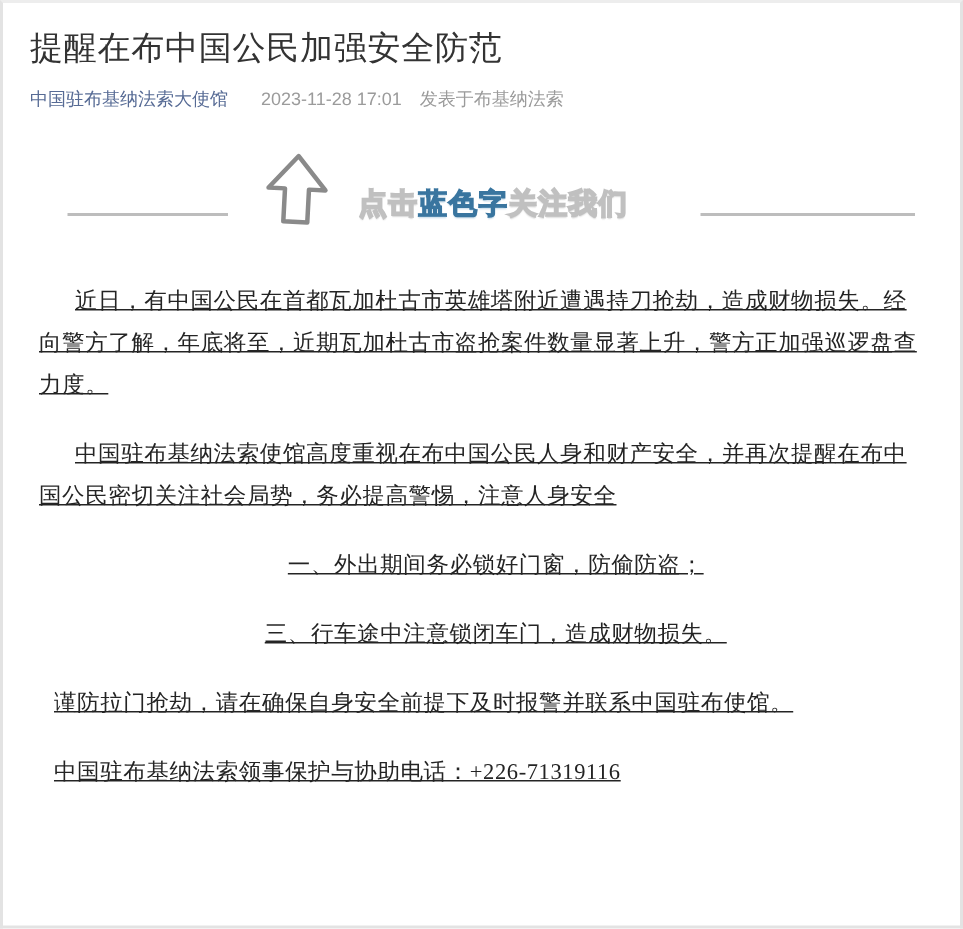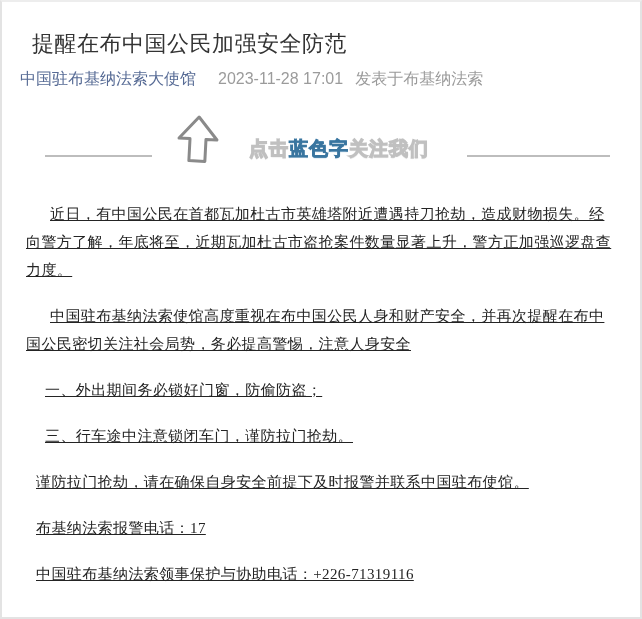--- a/index.html
+++ b/index.html
@@ -10,42 +10,42 @@
     background: #ffffff;
     border: 2px solid #e3e3e3;
     border-top-color: #ededed;
     overflow: hidden;
     font-family: "Liberation Sans", sans-serif;
   }
 
   
   .header { padding: 16px 20px 0 18px; }
   .title {
-    margin: 12px;
+    margin: 0;
     font-size: 22px;
     font-weight: 500;
     color: #333333;
     letter-spacing: 0.5px;
     line-height: 28px;
     font-family: "Liberation Sans", sans-serif;
   }
-  .byline { margin-top: 11px; font-size: 16px; line-height: 18px; }
+  .byline { margin-top: 11px; font-size: 12px; line-height: 18px; }
   .byline .account { color: #576b95; margin-right: 22px; cursor: pointer; }
   .byline .date { color: #9b9b9b; margin-right: 12px; }
   .byline .location { color: #9b9b9b; }
 
   
   .banner { position: relative; height: 66px; margin-top: 24px; }
   .hline { position: absolute; height: 2px; background: #bdbdbd; top: 43px; }
   .hline.left  { left: 43px;  width: 107px; }
   .hline.right { left: 465px; width: 143px; }
   .arrow-wrap { position: absolute; left: 174px; top: 2px; width: 44px; height: 50px; transform: rotate(3deg); }
   .banner-text {
     position: absolute;
-    left: 247px;
+    left: 237px;
     top: 24px;
     font-size: 19px;
     font-weight: 700;
     letter-spacing: 1px;
     white-space: nowrap;
     font-family: "Liberation Sans", sans-serif;
   }
   .banner-text .outlined {
     color: #f4f4f4;
     -webkit-text-stroke: 1.2px #c0c0c0;
@@ -61,21 +61,21 @@
   .article {
     padding: 22px 24px 0 24px;
     font-family: "Liberation Serif", "DejaVu Serif", serif;
     font-size: 15px;
     line-height: 28px;
     color: #242424;
     letter-spacing: 0.4px;
   }
   .article p { margin: 0 0 18px 0; text-decoration: underline; }
   .p-indent { text-indent: 24px; }
-  .p-advice { padding-left: 19px; }
+  .p-advice { padding-left: 19px; text-align: center; }
   .p-tail   { padding-left: 10px; }
 </style>
 </head>
 <body>
 
 <div class="header">
   <h1 class="title">提醒在布中国公民加强安全防范</h1>
   <div class="byline">
     <span class="account">中国驻布基纳法索大使馆</span><span class="date">2023-11-28 17:01</span><span class="location">发表于布基纳法索</span>
   </div>
@@ -89,17 +89,16 @@
     </svg>
   </span>
   <span class="banner-text"><span class="outlined">点击</span><span class="blue">蓝色字</span><span class="outlined">关注我们</span></span>
   <span class="hline right"></span>
 </div>
 
 <div class="article">
   <p class="p-indent">近日，有中国公民在首都瓦加杜古市英雄塔附近遭遇持刀抢劫，造成财物损失。经向警方了解，年底将至，近期瓦加杜古市盗抢案件数量显著上升，警方正加强巡逻盘查力度。</p>
   <p class="p-indent">中国驻布基纳法索使馆高度重视在布中国公民人身和财产安全，并再次提醒在布中国公民密切关注社会局势，务必提高警惕，注意人身安全</p>
   <p class="p-advice">一、外出期间务必锁好门窗，防偷防盗；</p>
-  <p class="p-advice">三、行车途中注意锁闭车门，谨防拉门抢劫。</p>
+  <p class="p-advice">三、行车途中注意锁闭车门，造成财物损失。</p>
   <p class="p-tail">谨防拉门抢劫，请在确保自身安全前提下及时报警并联系中国驻布使馆。</p>
-  <p class="p-tail">布基纳法索报警电话：17</p>
   <p class="p-tail">中国驻布基纳法索领事保护与协助电话：+226-71319116</p>
 </div>
 
 </body></html>

